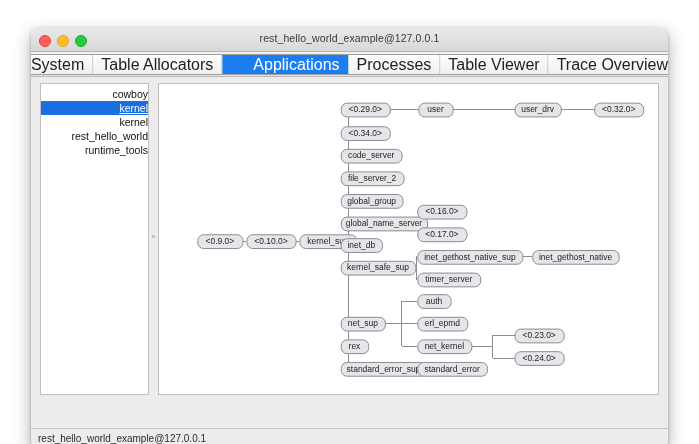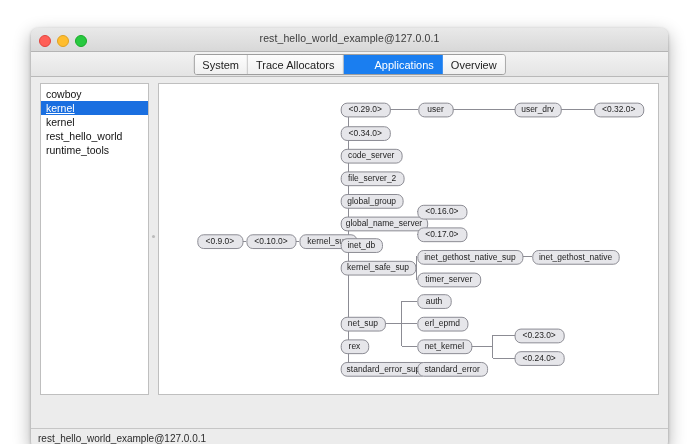--- a/index.html
+++ b/index.html
@@ -54,41 +54,42 @@
     display:flex;
     height:19px;
     border:1px solid #9e9e9e;
     border-radius:3px;
     overflow:hidden;
     background:#fbfbfb;
   }
   .tab{
     display:flex;align-items:center;justify-content:center;
     padding:0 8px;
-    font-size:11px;color:#222;
+    font-size:16px;color:#222;
     background:linear-gradient(#fdfdfd,#f0f0f0);
     border-right:1px solid #bdbdbd;
     white-space:nowrap;
     cursor:default;
   }
   .tab:last-child{border-right:none;}
   .tab.active{
     background:#1a7ef0;
     color:#ffffff;
     border-right-color:#1a7ef0;
     padding-left:31px;
   }
 
   
   #content{
     position:relative;
     height:352px;
     background:#ececec;
     padding:6px;
     box-sizing:border-box;
+    text-align:right;
   }
 
   #applist{
     position:absolute;
     left:9px;top:6px;
     width:109px;height:312px;
     background:#ffffff;
     border:1px solid #bfbfbf;
     box-sizing:border-box;
     overflow:hidden;
@@ -176,23 +177,25 @@
       <div class="light red"></div>
       <div class="light yellow"></div>
       <div class="light green"></div>
     </div>
     <div id="title">rest_hello_world_example@127.0.0.1</div>
   </div>
 
   <div id="tabbar">
     <div id="tabs">
         <div class="tab">System</div>
-        <div class="tab">Trace Allocators</div>
+        <div class="tab">Table Allocators</div>
         <div class="tab active">Applications</div>
-        <div class="tab">Overview</div>
+        <div class="tab">Processes</div>
+        <div class="tab">Table Viewer</div>
+        <div class="tab">Trace Overview</div>
       </div>
   </div>
 
   <div id="content">
 
     <div id="applist">
         <div class="app-item">cowboy</div>
         <div class="app-item selected">kernel</div>
         <div class="app-item">kernel</div>
         <div class="app-item">rest_hello_world</div>

